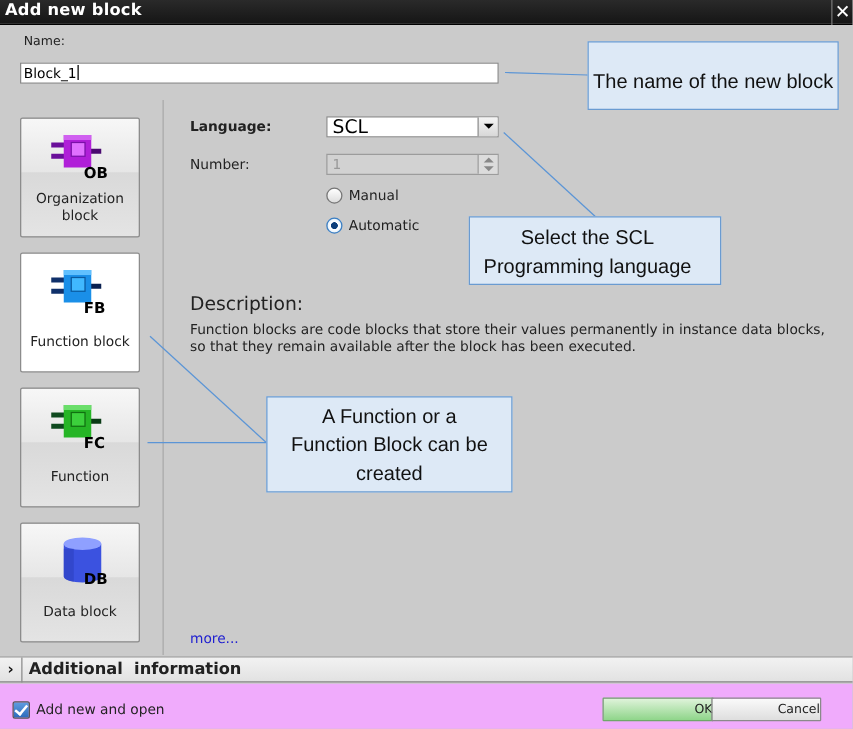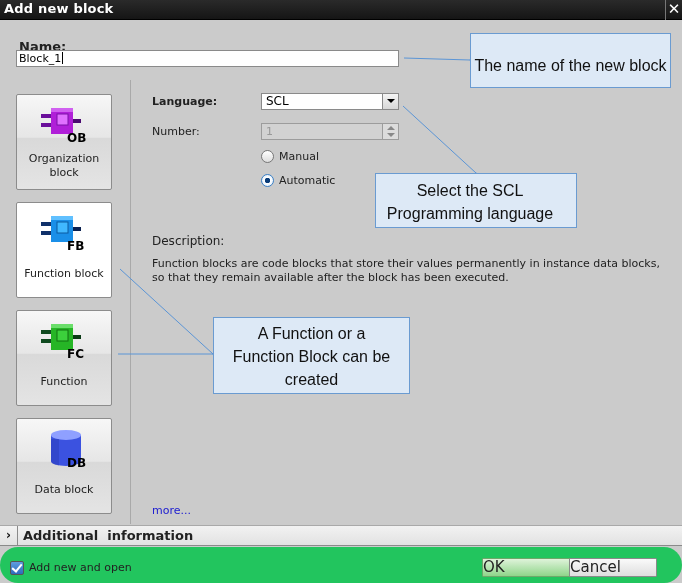--- a/index.html
+++ b/index.html
@@ -1,53 +1,53 @@
 <!DOCTYPE html>
 <html><head>
 <meta charset="utf-8">
 <style>
   * { box-sizing: border-box; margin: 0; padding: 0; }
   html, body { width: 682px; height: 583px; overflow: hidden; background: #cbcbcb; font-family: "DejaVu Sans", "Liberation Sans", sans-serif; }
   .dialog { position: absolute; left: 0; top: 0; width: 682px; height: 583px; background: #cbcbcb; }
   .titlebar { position: absolute; left: 0; top: 0; width: 682px; height: 20px; background: linear-gradient(#2a2a2a, #151515); border-bottom: 1px solid #000; }
   .titlebar .title { position: absolute; left: 4px; top: 1px; color: #fff; font-weight: bold; font-size: 13px; font-family: "DejaVu Sans", sans-serif; letter-spacing: 0.2px; }
   .titlebar .close { position: absolute; right: 0; top: 0; width: 17px; height: 20px; border-left: 1px solid #777; color: #fff; font-size: 15px; line-height: 19px; text-align: center; font-family: "DejaVu Sans", sans-serif; }
-  .name-label { position: absolute; left: 19px; top: 39px; font-size: 13px; color: #222; font-weight: bold; }
+  .name-label { position: absolute; left: 19px; top: 28px; font-size: 10px; color: #222; }
   .name-input { position: absolute; left: 16px; top: 50px; width: 383px; height: 17px; background: #fff; border: 1px solid #8a8a8a; font-size: 11px; padding-left: 2px; line-height: 15px; color: #000; }
   .caret { display: inline-block; width: 1px; height: 12px; background: #000; vertical-align: -2px; margin-left: 1px; }
   .left-panel { position: absolute; left: 0; top: 80px; width: 131px; height: 444px; border-right: 1px solid #a9a9a9; }
   .tile { position: absolute; left: 16px; width: 96px; height: 96px; border: 1px solid #8c8c8c; border-radius: 2px; background: linear-gradient(#f7f7f7 0%, #e6e6e6 45%, #d9d9d9 46%, #e4e4e4 100%); text-align: center; }
   .tile.selected { background: #fff; }
   .tile .lbl { position: absolute; left: 0; right: 0; font-size: 11px; color: #222; line-height: 14px; }
   .tile svg { position: absolute; left: 22px; top: 10px; }
   .main { position: absolute; left: 131px; top: 80px; width: 551px; height: 444px; }
   .lang-label { position: absolute; left: 152px; top: 95px; font-size: 11px; color: #222; font-weight: bold; }
   .num-label { position: absolute; left: 152px; top: 125px; font-size: 11px; color: #222; }
-  .select { position: absolute; left: 261px; top: 93px; width: 138px; height: 17px; background: #fff; border: 1px solid #8a8a8a; font-size: 12px; line-height: 15px; padding-left: 4px; color: #000; }
+  .select { position: absolute; left: 261px; top: 93px; width: 138px; height: 17px; background: #fff; border: 1px solid #8a8a8a; font-size: 15px; line-height: 15px; padding-left: 4px; color: #000; }
   .select .arrow { position: absolute; right: 0; top: 0; width: 16px; height: 15px; background: linear-gradient(#f4f4f4, #d8d8d8); border-left: 1px solid #8a8a8a; }
   .select .arrow:after { content: ""; position: absolute; left: 4px; top: 5px; border-left: 4px solid transparent; border-right: 4px solid transparent; border-top: 4px solid #000; }
   .spin { position: absolute; left: 261px; top: 123px; width: 138px; height: 17px; background: #d2d2d2; border: 1px solid #9c9c9c; font-size: 11px; line-height: 15px; padding-left: 4px; color: #999; }
   .spin .btns { position: absolute; right: 0; top: 0; width: 16px; height: 15px; border-left: 1px solid #9c9c9c; background: #dcdcdc; }
   .spin .up { position: absolute; left: 4px; top: 2px; border-left: 4px solid transparent; border-right: 4px solid transparent; border-bottom: 4px solid #888; }
   .spin .dn { position: absolute; left: 4px; top: 9px; border-left: 4px solid transparent; border-right: 4px solid transparent; border-top: 4px solid #888; }
   .radio { position: absolute; left: 261px; font-size: 11px; color: #222; height: 16px; line-height: 15px; }
   .radio .circ { position: absolute; left: 0; top: 1px; width: 13px; height: 13px; border-radius: 50%; border: 1px solid #777; background: linear-gradient(#fff, #ddd); }
   .radio .circ.on { border-color: #3b7fc4; background: radial-gradient(circle, #0a3d7a 0 2.5px, #ffffff 3px, #cfe4f7 100%); }
   .radio .txt { position: absolute; left: 18px; top: 0; white-space: nowrap; }
-  .desc-label { position: absolute; left: 152px; top: 234px; font-size: 12px; color: #222; }
+  .desc-label { position: absolute; left: 152px; top: 234px; font-size: 15px; color: #222; }
   .desc-text { position: absolute; left: 152px; top: 257px; width: 520px; font-size: 11px; color: #222; line-height: 14px; }
   .more { position: absolute; left: 152px; top: 504px; font-size: 11px; color: #2020d0; }
   .addl { position: absolute; left: 0; top: 525px; width: 682px; height: 21px; background: linear-gradient(#f2f2f2, #e2e2e2); border-top: 1px solid #a9a9a9; border-bottom: 1px solid #8a8a8a; }
   .addl .chev { position: absolute; left: 0; top: 0; width: 18px; height: 20px; border-right: 1px solid #8a8a8a; font-size: 12px; font-weight: bold; line-height: 19px; text-align: center; color: #111; }
   .addl .txt { position: absolute; left: 23px; top: 2px; font-size: 13px; font-weight: bold; color: #222; white-space: pre; }
-  .footer { position: absolute; left: 0; top: 547px; width: 682px; height: 36px; background: #22c55e; border-radius: 18px; }
+  .footer { position: absolute; left: 0; top: 547px; width: 682px; height: 36px; background: #f0abfc; }
   .chk { position: absolute; left: 10px; top: 14px; width: 14px; height: 14px; border: 1px solid #555; background: linear-gradient(#5f9ce0, #2c6cbc); border-radius: 2px; }
   .chk:after { content: ""; position: absolute; left: 3px; top: 0px; width: 4px; height: 8px; border-right: 2px solid #fff; border-bottom: 2px solid #fff; transform: rotate(40deg); }
   .chk-label { position: absolute; left: 29px; top: 14px; font-size: 11px; color: #222; }
-  .btn { position: absolute; top: 11px; width: 89px; height: 19px; border: 1px solid #8a8a8a; font-size: 15px; text-align: left; line-height: 17px; color: #222; border-radius: 1px; }
+  .btn { position: absolute; top: 11px; width: 89px; height: 19px; border: 1px solid #8a8a8a; font-size: 10px; text-align: right; line-height: 17px; color: #222; border-radius: 1px; }
   .btn.ok { left: 482px; background: linear-gradient(#dff3da, #8fd58a); border-color: #6ea86a; }
   .btn.cancel { left: 570px; left: 569px; width: 88px; background: linear-gradient(#fafafa, #dedede); }
   .callout { position: absolute; background: #dde9f6; border: 1px solid #6a9bd1; font-family: "Liberation Sans", sans-serif; font-size: 16px; color: #111; text-align: center; line-height: 23px; }
   svg.overlay { position: absolute; left: 0; top: 0; pointer-events: none; }
 </style>
 </head>
 <body>
 
 <div class="dialog">
 

